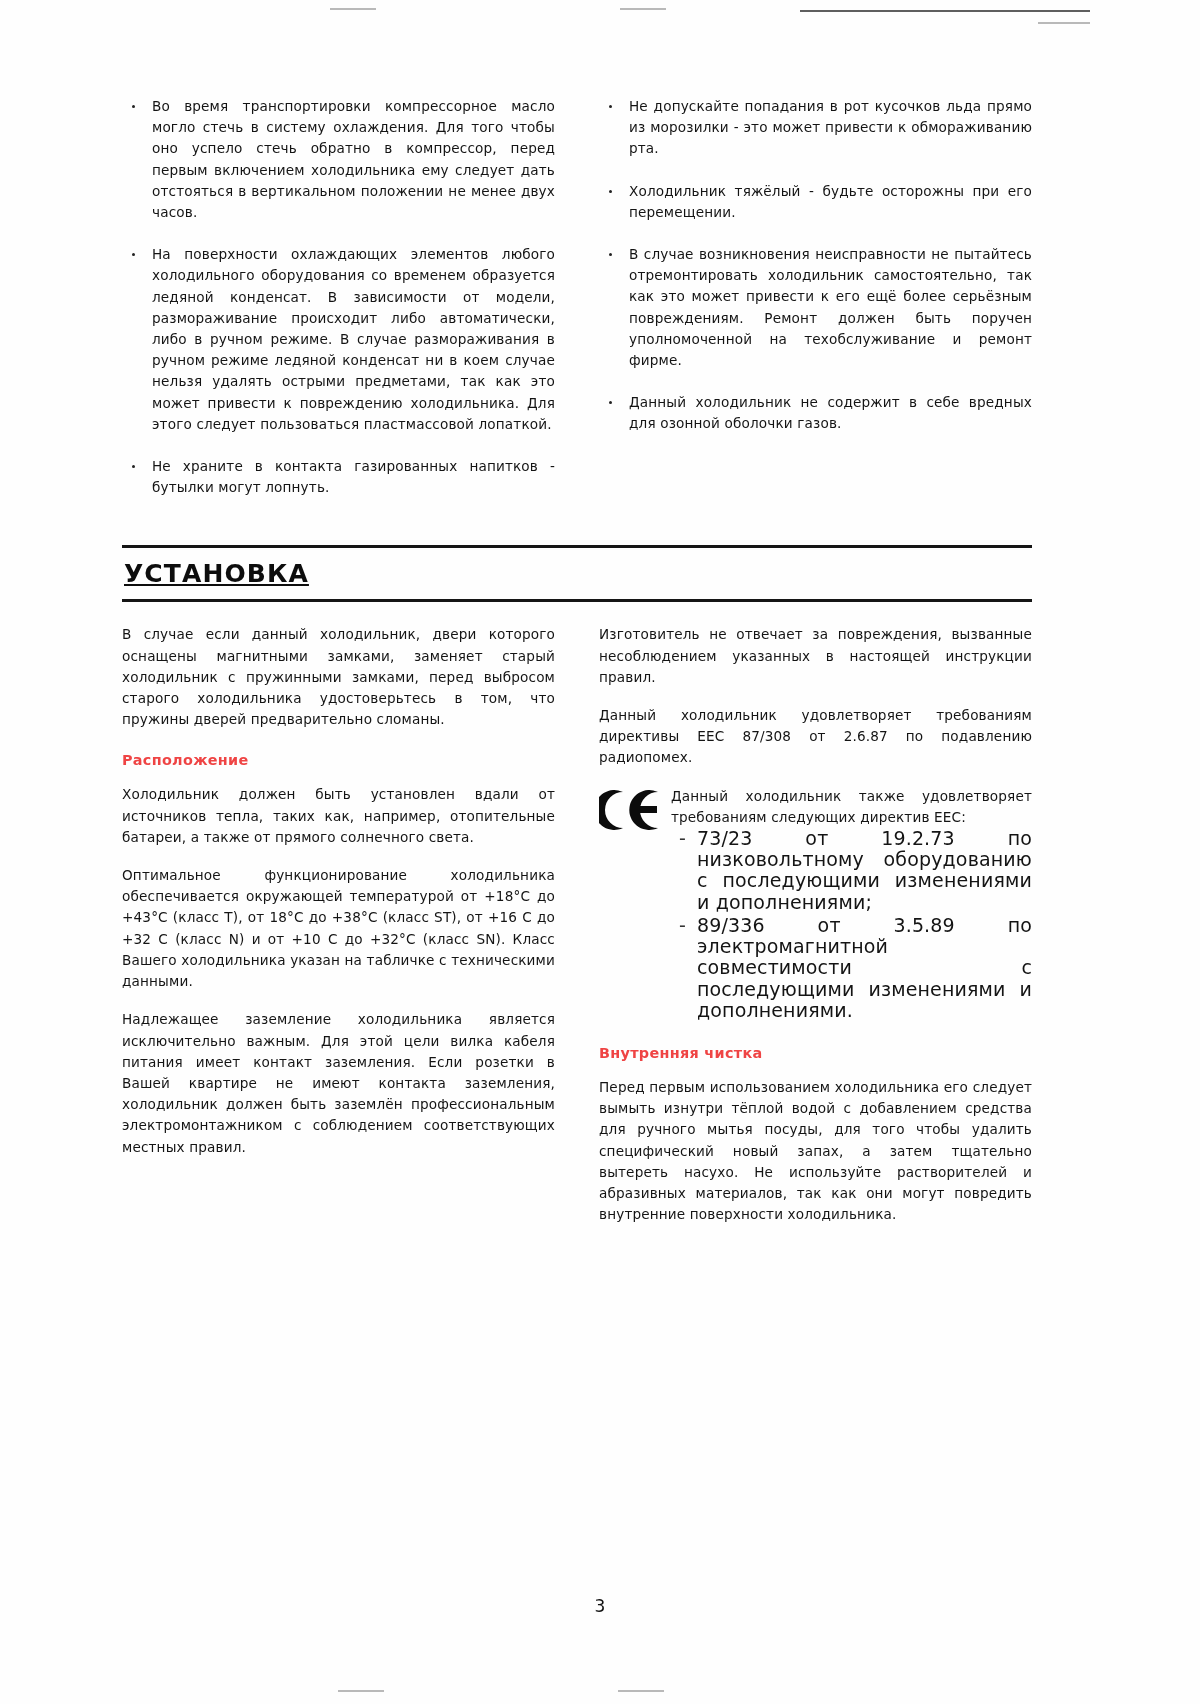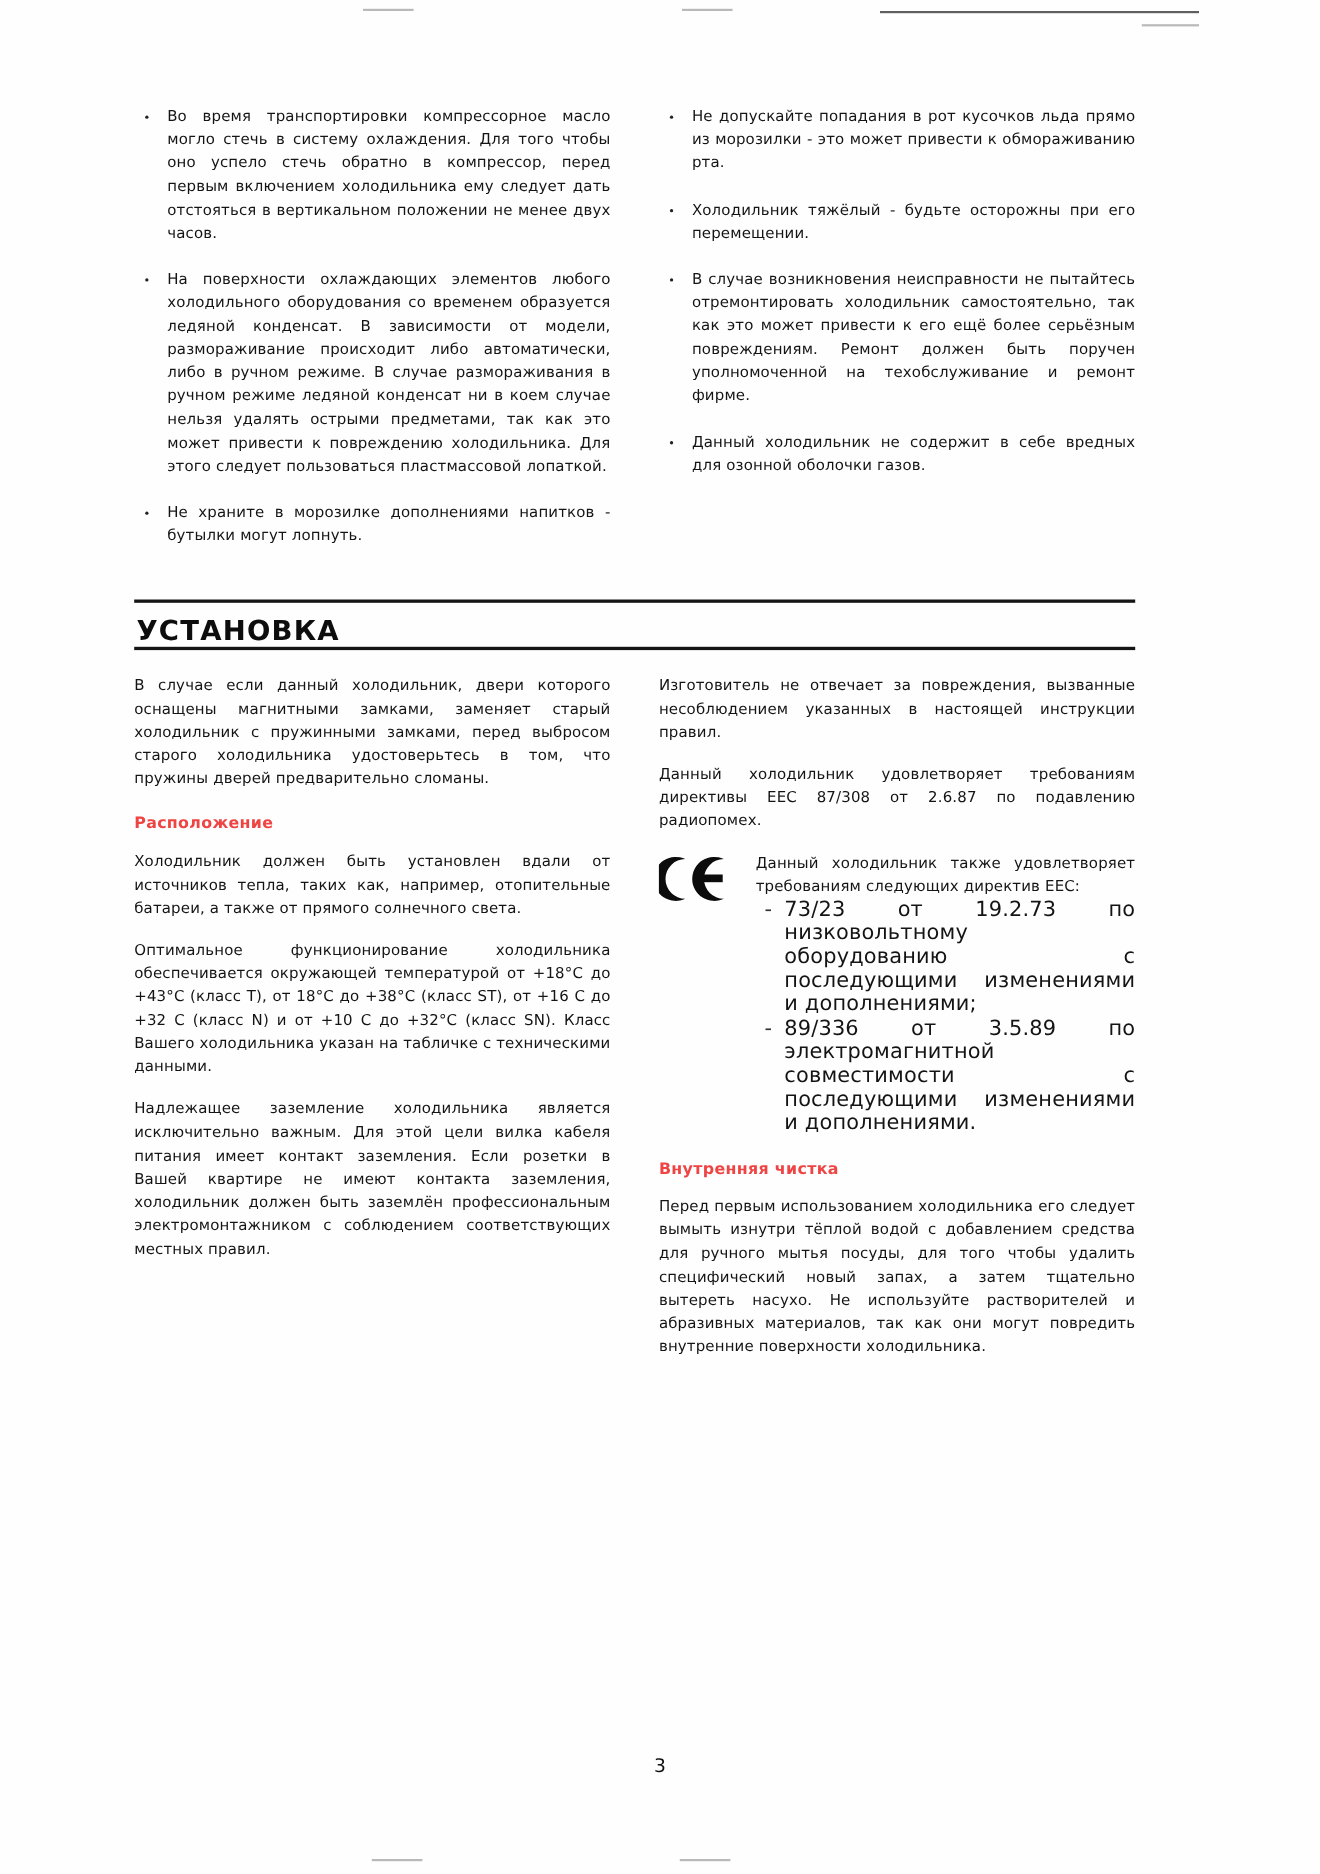--- a/index.html
+++ b/index.html
@@ -90,22 +90,23 @@
     background: #151515;
     width: 100%;
   }
   .section-rule-top { margin-top: 12px; }
   .section-head-wrap { margin: 26px 0 22px 0; }
   .section-title {
     font-family: "DejaVu Sans", "Liberation Sans", sans-serif;
     font-weight: bold;
     font-size: 25px;
     letter-spacing: 1.1px;
-    margin: 11px 0 0 2px;
+    margin: 11px 0 11px 2px;
     color: #0d0d0d;
+    text-decoration: underline;
   }
   .sub-head {
     font-weight: bold;
     font-size: 14.4px;
     letter-spacing: 0.3px;
     margin: 22px 0 16px 0;
     color: #ef4444;
   }
 
   
@@ -121,21 +122,21 @@
     font-size: 23px;
     letter-spacing: 0.6px;
     padding-bottom: 4px;
     color: #0d0d0d;
   }
 
   
   .ce-block {
     display: flex;
     align-items: flex-start;
-    gap: 26px;
+    gap: 10px;
     margin-bottom: 16px;
   }
   .ce-mark { flex: 0 0 auto; margin-top: 2px; }
   .ce-text { flex: 1 1 auto; }
   .ce-text p { margin-bottom: 0; }
   .dash-list {
     list-style: none;
     margin: 0;
     padding: 0;
   }
@@ -178,21 +179,21 @@
   <div class="crop-mark b1"></div>
   <div class="crop-mark b2"></div>
 
   <div class="content">
 
     <div class="cols">
       <div class="col">
         <ul class="bullets">
           <li>Во время транспортировки компрессорное масло могло стечь в систему охлаждения. Для того чтобы оно успело стечь обратно в компрессор, перед первым включением холодильника ему следует дать отстояться в вертикальном положении не менее двух часов.</li>
           <li>На поверхности охлаждающих элементов любого холодильного оборудования со временем образуется ледяной конденсат. В зависимости от модели, размораживание происходит либо автоматически, либо в ручном режиме. В случае размораживания в ручном режиме ледяной конденсат ни в коем случае нельзя удалять острыми предметами, так как это может привести к повреждению холодильника. Для этого следует пользоваться пластмассовой лопаткой.</li>
-          <li>Не храните в морозилке дополнениями напитков - бутылки могут лопнуть.</li>
+          <li>Не храните в контакта газированных напитков - бутылки могут лопнуть.</li>
         </ul>
       </div>
       <div class="col">
         <ul class="bullets">
           <li>Не допускайте попадания в рот кусочков льда прямо из морозилки - это может привести к обмораживанию рта.</li>
           <li>Холодильник тяжёлый - будьте осторожны при его перемещении.</li>
           <li>В случае возникновения неисправности не пытайтесь отремонтировать холодильник самостоятельно, так как это может привести к его ещё более серьёзным повреждениям. Ремонт должен быть поручен уполномоченной на техобслуживание и ремонт фирме.</li>
           <li>Данный холодильник не содержит в себе вредных для озонной оболочки газов.</li>
         </ul>
       </div>

